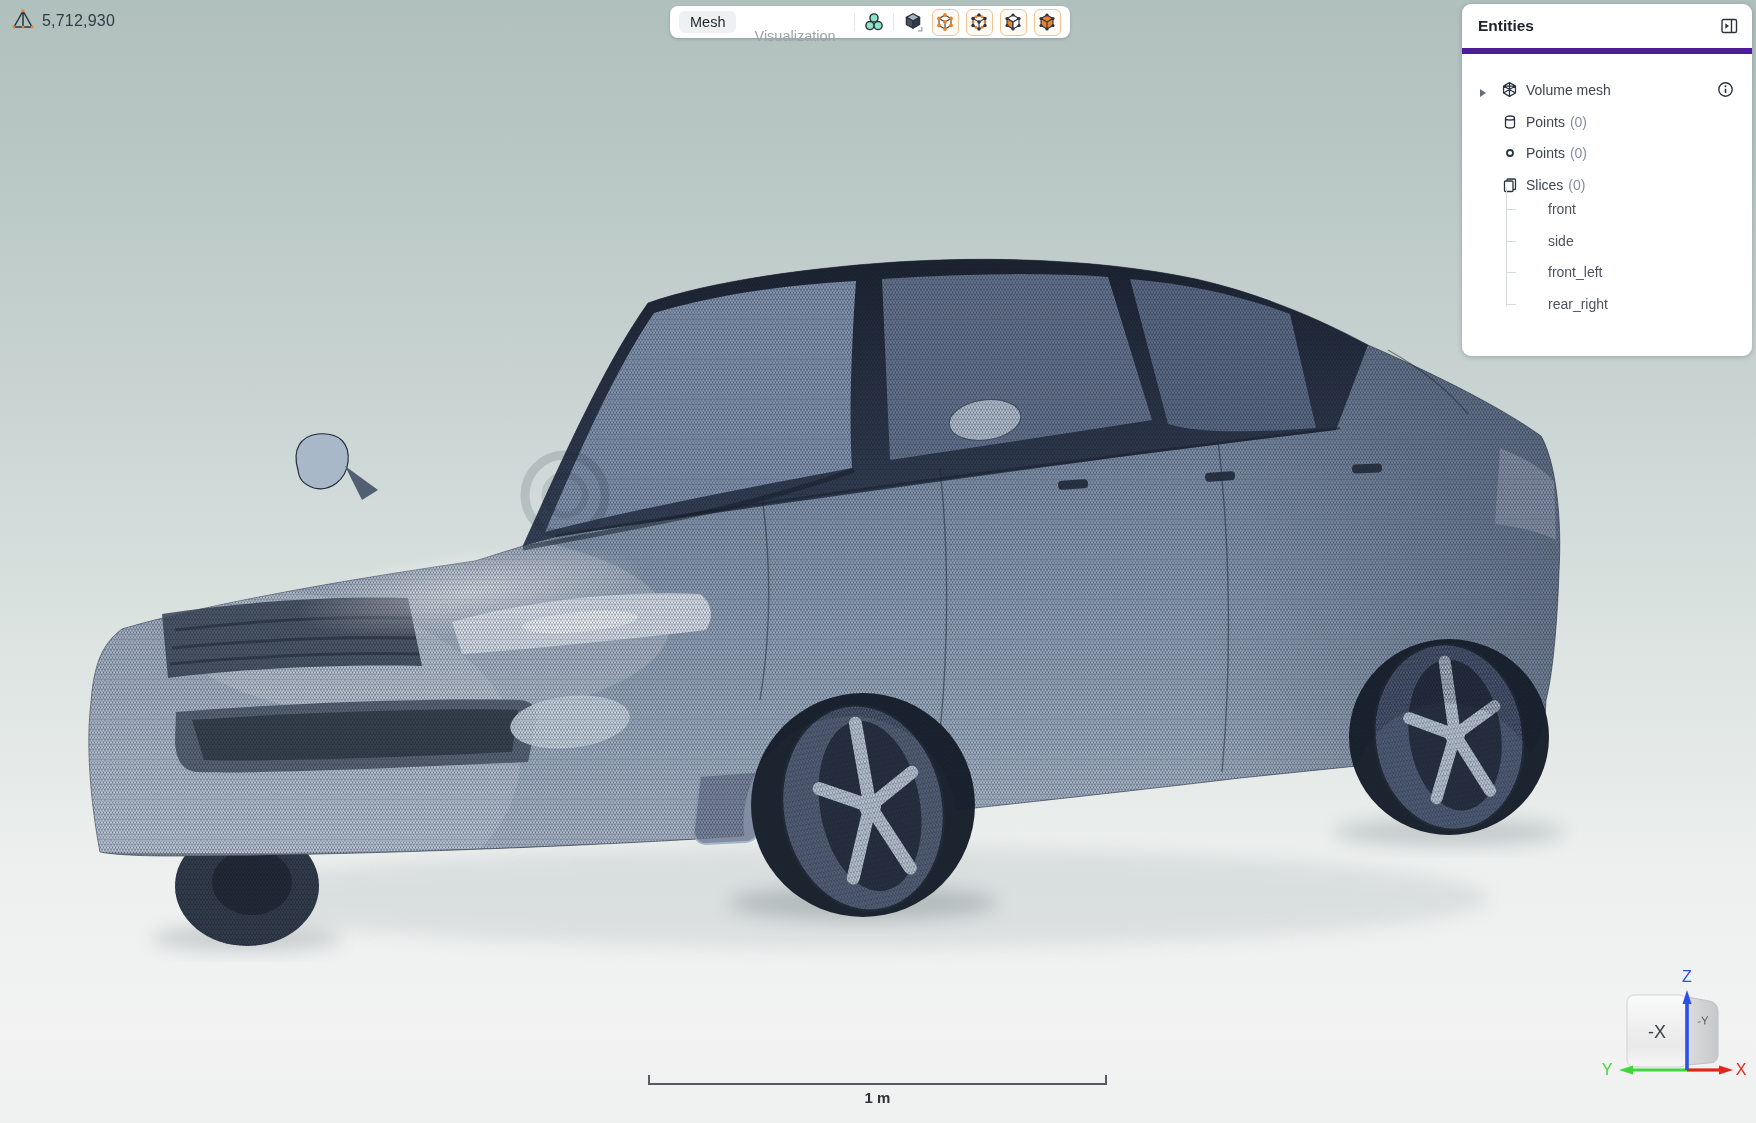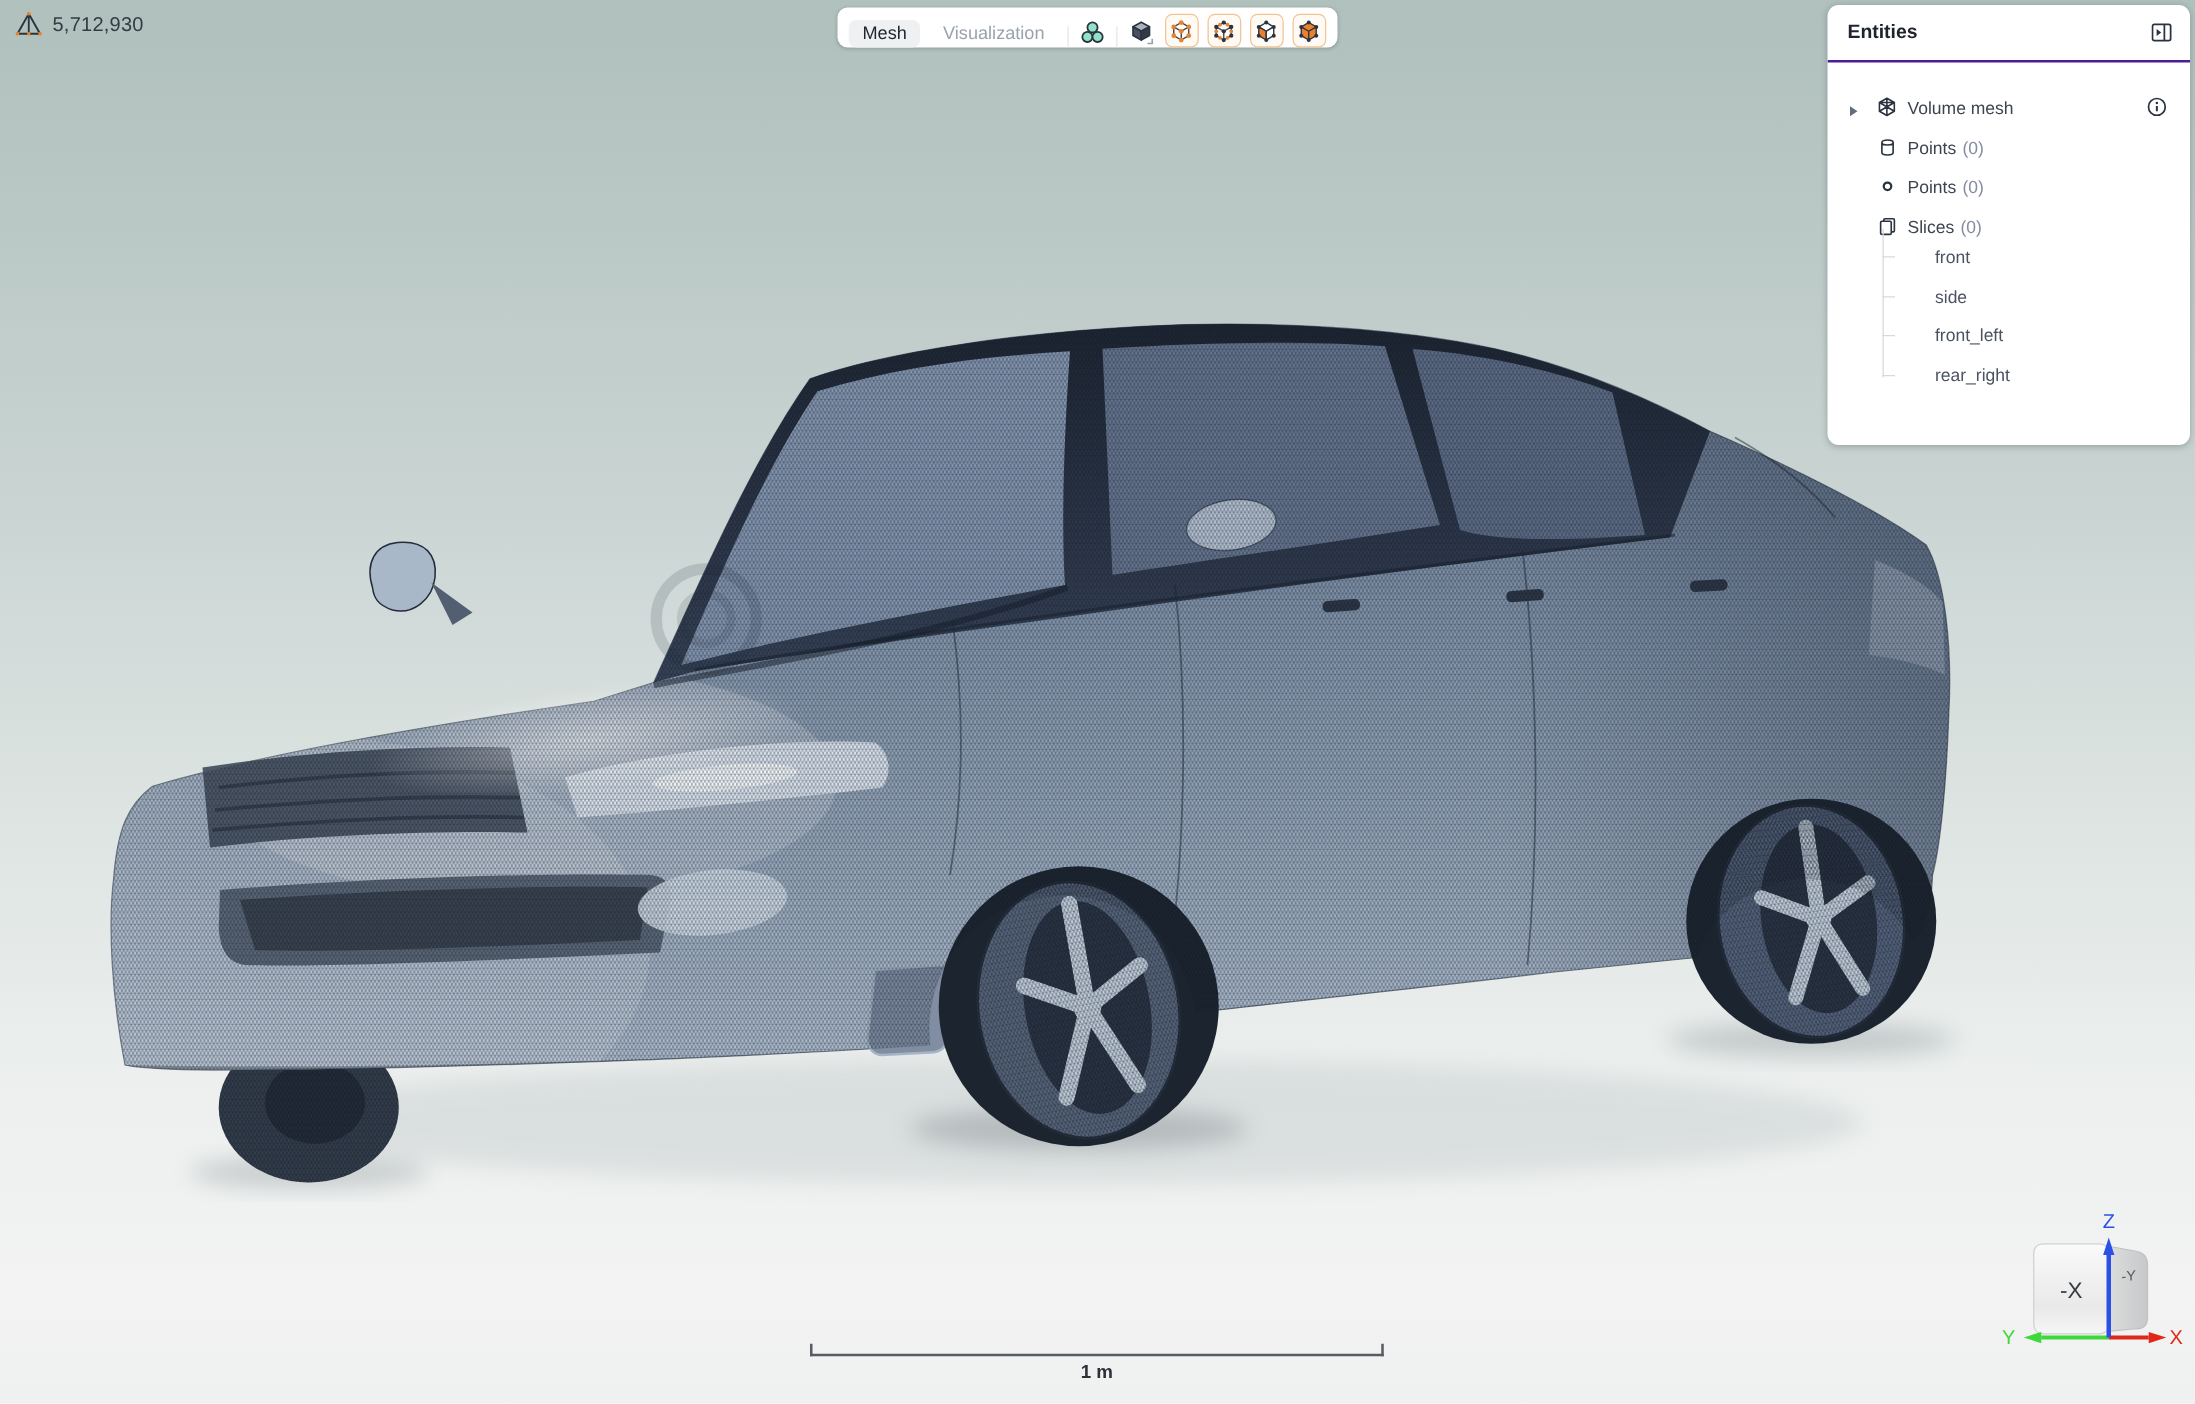--- a/index.html
+++ b/index.html
@@ -8,33 +8,33 @@
   .canvas{position:absolute;inset:0;
     background:linear-gradient(180deg,#b0c0bd 0%,#b7c6c3 12%,#c9d4d2 35%,#dde4e2 58%,#edf0ef 78%,#f2f3f2 92%,#eff1f0 100%);}
   .scene{position:absolute;left:0;top:0;}
 
   
   .counter{position:absolute;left:12px;top:8px;display:flex;align-items:flex-end;gap:8px;}
   .counter .num{font-size:16px;color:#333b45;letter-spacing:.2px;}
 
   
   .toolbar{position:absolute;left:670px;top:6px;height:32px;background:#ffffff;border-radius:8px;
-    box-shadow:0 1px 3px rgba(20,30,40,.22);display:flex;align-items:flex-end;padding:0 9px;gap:7px;}
+    box-shadow:0 1px 3px rgba(20,30,40,.22);display:flex;align-items:center;padding:0 9px;gap:7px;}
   .tab{font-size:14.5px;padding:3px 11px;border-radius:6px;color:#1f2530;cursor:default;white-space:nowrap;}
   .tab.active{background:#eef0f2;}
   .tab.inactive{color:#9aa3ad;margin-top:28px;}
   .tsep{width:1px;height:17px;background:#e2e5e9;}
   .tbtn{width:24px;height:24px;display:flex;align-items:center;justify-content:center;border-radius:6px;}
   .tbtn.mode{width:25px;height:25px;border:1px solid #f2c493;background:#fffaf3;}
 
   
   .panel{position:absolute;left:1462px;top:4px;width:290px;height:352px;background:#fff;
     border-radius:9px;box-shadow:0 1px 5px rgba(20,30,40,.25);overflow:hidden;}
   .panel .hdr{height:44px;display:flex;align-items:center;justify-content:space-between;padding:0 14px 0 16px;
-    border-bottom:2px solid #4c1d95;}
+    border-bottom:6px solid #4c1d95;}
   .panel .hdr .ttl{font-size:15.5px;font-weight:bold;color:#20242e;}
   .tree{padding-top:12px;}
   .trow{height:31.75px;display:flex;align-items:flex-end;position:relative;font-size:14px;color:#3d4450;}
   .trow .chev{width:14px;display:flex;justify-content:center;margin-left:14px;}
   .trow .ticon{width:17px;display:flex;justify-content:center;margin-left:11px;margin-right:8px;}
   .trow .lbl{color:#3d4450;}
   .trow .cnt{color:#848da0;margin-left:5px;}
   .trow .spacer{flex:1;}
   .trow .info{margin-right:18px;display:flex;}
   .kids{position:relative;}

